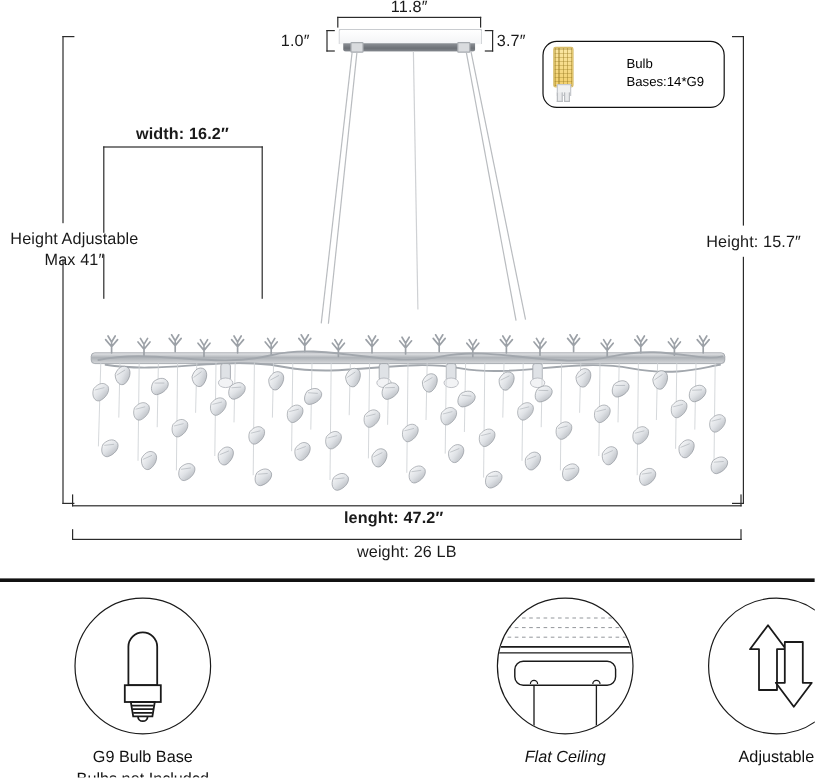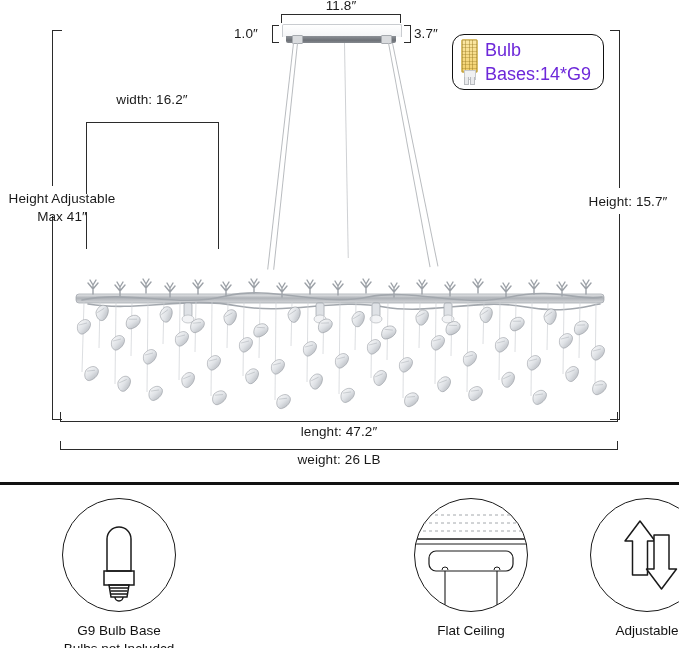--- a/index.html
+++ b/index.html
@@ -32,21 +32,21 @@
   .canopy-screw{position:absolute;background:#d9dbde;border:1px solid #a7abb0;border-radius:1px;}
 
   
   .cable{position:absolute;background:#b9bcc0;transform-origin:top center;}
 
   
   .callout{
     position:absolute;border:1.6px solid #111;border-radius:12px;background:#fff;
     display:flex;align-items:center;gap:8px;padding:6px 10px 6px 7px;box-sizing:border-box;
   }
-  .callout-text{font-size:18px;line-height:1.35;color:#6d28d9;}
+  .callout-text{font-size:11px;line-height:1.35;color:#000000;margin-left:37px;}
   .g9{position:relative;width:17px;height:46px;flex:0 0 auto;}
   .g9-body{
     position:absolute;left:1px;top:0;width:15px;height:32px;border-radius:2px;
     background:#f6d97c;border:1px solid #d8bd6a;
     background-image:
       repeating-linear-gradient(90deg, rgba(150,120,30,.45) 0 1px, transparent 1px 3.4px),
       repeating-linear-gradient(0deg, rgba(150,120,30,.35) 0 1px, transparent 1px 3.4px),
       linear-gradient(180deg,#fbe7a4 0%,#f2cf6b 100%);
   }
   .g9-neck{position:absolute;left:3.5px;top:31px;width:10px;height:8px;background:#f0f1f2;border:1px solid #c6c9cd;}
@@ -103,21 +103,21 @@
     </div>
   </div>
 
   <div class="hline" style="left:52px;top:30px;width:10px;"></div>
   <div class="vline" style="left:52px;top:30px;height:156px;"></div>
   <div class="vline" style="left:52px;top:216px;height:204px;"></div>
   <div class="hline" style="left:52px;top:419px;width:10px;"></div>
   <div class="lbl center" style="left:62px;top:190px;line-height:1.35;white-space:pre-line;">Height Adjustable
 Max 41″</div>
 
-  <div class="lbl center" style="left:152px;top:92px;">width: 16.2″</div>
+  <div class="lbl center" style="left:152px;top:104px;font-weight:bold;">width: 16.2″</div>
   <div class="hline" style="left:86px;top:122px;width:133px;"></div>
   <div class="vline" style="left:86px;top:122px;height:72px;"></div>
   <div class="vline" style="left:86px;top:212px;height:37px;"></div>
   <div class="vline" style="left:218px;top:122px;height:127px;"></div>
 
   <div class="hline" style="left:610px;top:30px;width:10px;"></div>
   <div class="vline" style="left:619px;top:30px;height:158px;"></div>
   <div class="vline" style="left:619px;top:214px;height:206px;"></div>
   <div class="hline" style="left:610px;top:419px;width:10px;"></div>
   <div class="lbl center" style="left:628px;top:194px;">Height: 15.7″</div>
@@ -280,21 +280,21 @@
         <use href="#leaf" x="476" y="142" transform="rotate(6 476 142)"></use>
         <use href="#leaf" x="508" y="120" transform="rotate(-8 508 120)"></use>
         <use href="#leaf" x="536" y="132" transform="rotate(10 536 132)"></use>
       </g>
     </svg>
   </div>
 
   <div class="vline" style="left:60px;top:412px;height:10px;"></div>
   <div class="hline" style="left:60px;top:421px;width:558px;"></div>
   <div class="vline" style="left:617px;top:412px;height:10px;"></div>
-  <div class="lbl center" style="left:339px;top:424px;">lenght: 47.2″</div>
+  <div class="lbl center" style="left:328px;top:424px;font-weight:bold;">lenght: 47.2″</div>
 
   <div class="vline" style="left:60px;top:441px;height:9px;"></div>
   <div class="hline" style="left:60px;top:449px;width:558px;"></div>
   <div class="vline" style="left:617px;top:441px;height:9px;"></div>
   <div class="lbl center" style="left:339px;top:452px;">weight: 26 LB</div>
 
   <div class="divider" style="top:482px;"></div>
 
   <div class="feature" style="left:31px;top:498px;width:176px;">
     <div class="fcircle">
@@ -306,21 +306,21 @@
           <path d="M47,89 L65,89 M47.5,92 L64.5,92 M48,95 L64,95"></path>
           <path d="M52,98 a4,4 0 0 0 8,0"></path>
         </g>
       </svg>
     </div>
     <div class="fcap">G9 Bulb Base
 Bulbs not Includcd</div>
   </div>
 
 
-  <div class="feature" style="left:383px;top:498px;width:176px;">
+  <div class="feature" style="left:383px;top:498px;width:176px;font-style:italic;">
     <div class="fcircle">
       <svg width="112" height="112" viewBox="0 0 112 112">
         <g fill="none" stroke="#1a1a1a" stroke-width="1.2">
           <path d="M2,16 L110,16 M2,24 L110,24 M2,32 L110,32" stroke="#8e9297" stroke-width="0.8" stroke-dasharray="3 3"></path>
           <path d="M0,40 L112,40" stroke-width="1.4"></path>
           <path d="M0,45 L112,45" stroke-width="1"></path>
           <rect x="14" y="52" width="84" height="20" rx="7" fill="#ffffff"></rect>
           <path d="M30,72 L30,106" stroke-width="1.1"></path>
           <path d="M82,72 L82,106" stroke-width="1.1"></path>
           <path d="M27,71 a3,3 0 0 1 6,0" stroke-width="1"></path>

